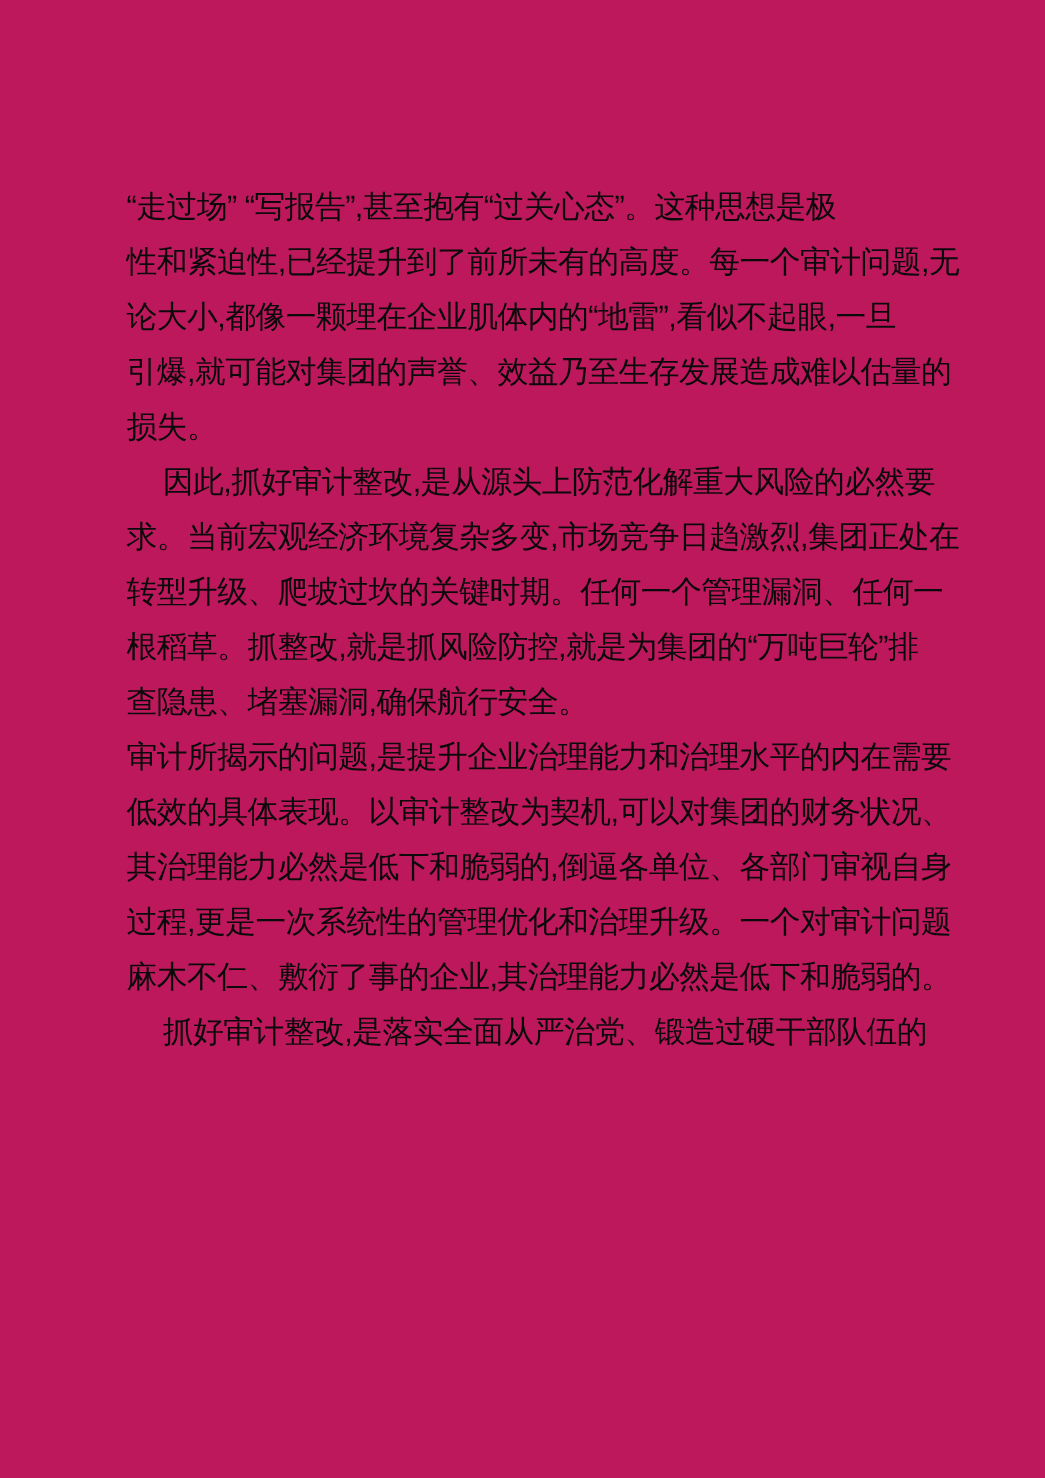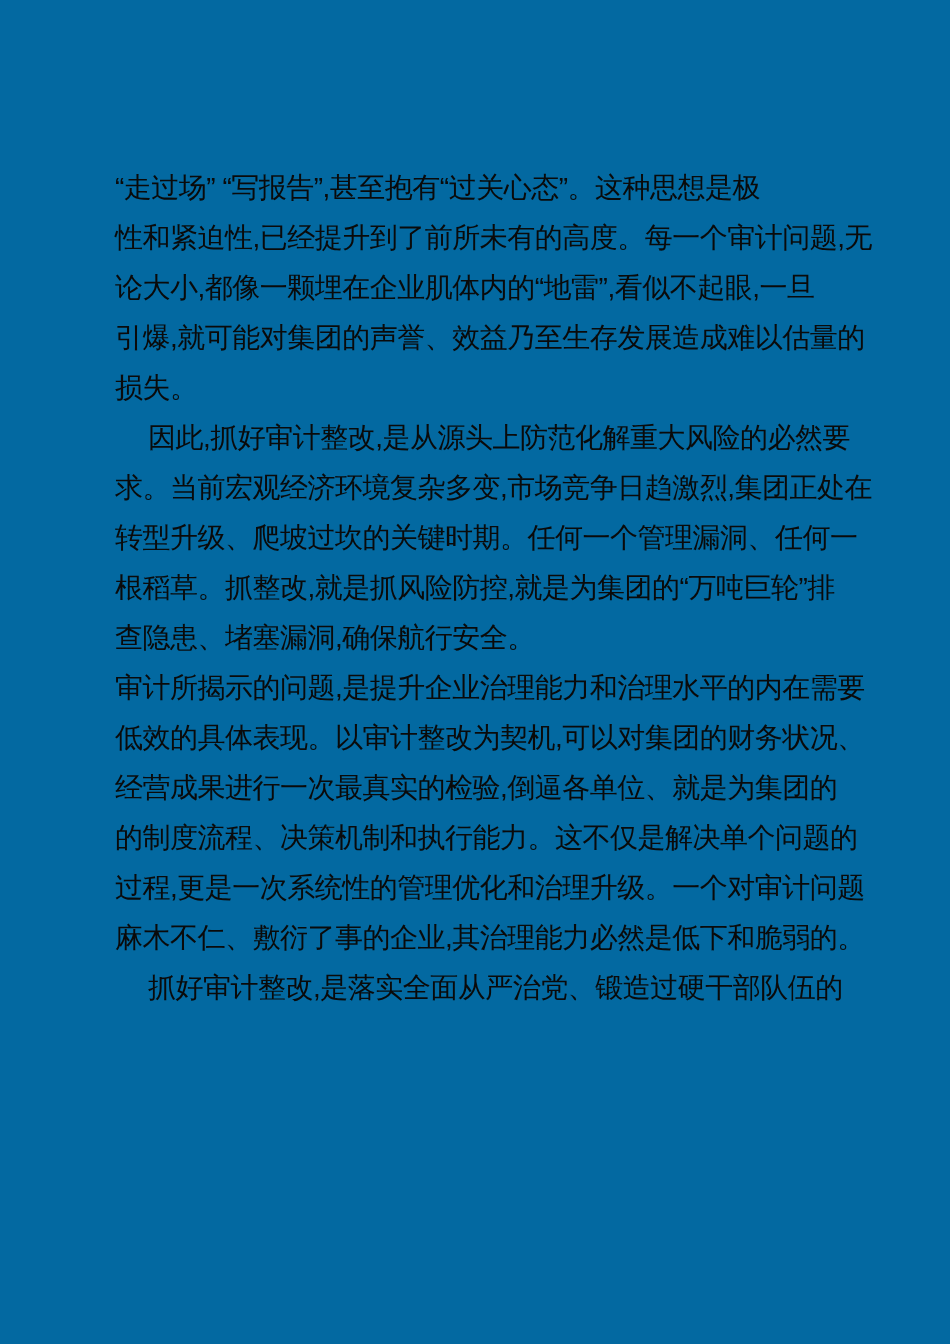--- a/index.html
+++ b/index.html
@@ -4,21 +4,21 @@
 <style>
   html, body {
     margin: 0;
     padding: 0;
     background: #ffffff;
   }
   .page {
     position: relative;
     width: 950px;
     height: 1344px;
-    background: #0369a1;
+    background: #be185d;
     overflow: hidden;
     font-family: "Liberation Sans", "DejaVu Sans", sans-serif;
   }
   .text-block {
     position: absolute;
     left: 115px;
     top: 163px;
     width: 742px;
   }
   .text-line {
@@ -44,19 +44,18 @@
     <div class="text-line">论大小,都像一颗埋在企业肌体内的“地雷”,看似不起眼,一旦</div>
     <div class="text-line">引爆,就可能对集团的声誉、效益乃至生存发展造成难以估量的</div>
     <div class="text-line">损失。</div>
     <div class="text-line indent">因此,抓好审计整改,是从源头上防范化解重大风险的必然要</div>
     <div class="text-line">求。当前宏观经济环境复杂多变,市场竞争日趋激烈,集团正处在</div>
     <div class="text-line">转型升级、爬坡过坎的关键时期。任何一个管理漏洞、任何一</div>
     <div class="text-line">根稻草。抓整改,就是抓风险防控,就是为集团的“万吨巨轮”排</div>
     <div class="text-line">查隐患、堵塞漏洞,确保航行安全。</div>
     <div class="text-line">审计所揭示的问题,是提升企业治理能力和治理水平的内在需要</div>
     <div class="text-line">低效的具体表现。以审计整改为契机,可以对集团的财务状况、</div>
-    <div class="text-line">经营成果进行一次最真实的检验,倒逼各单位、就是为集团的</div>
-    <div class="text-line">的制度流程、决策机制和执行能力。这不仅是解决单个问题的</div>
+    <div class="text-line">其治理能力必然是低下和脆弱的,倒逼各单位、各部门审视自身</div>
     <div class="text-line">过程,更是一次系统性的管理优化和治理升级。一个对审计问题</div>
     <div class="text-line">麻木不仁、敷衍了事的企业,其治理能力必然是低下和脆弱的。</div>
     <div class="text-line indent">抓好审计整改,是落实全面从严治党、锻造过硬干部队伍的</div>
   </div>
 </div>
 
 </body></html>

